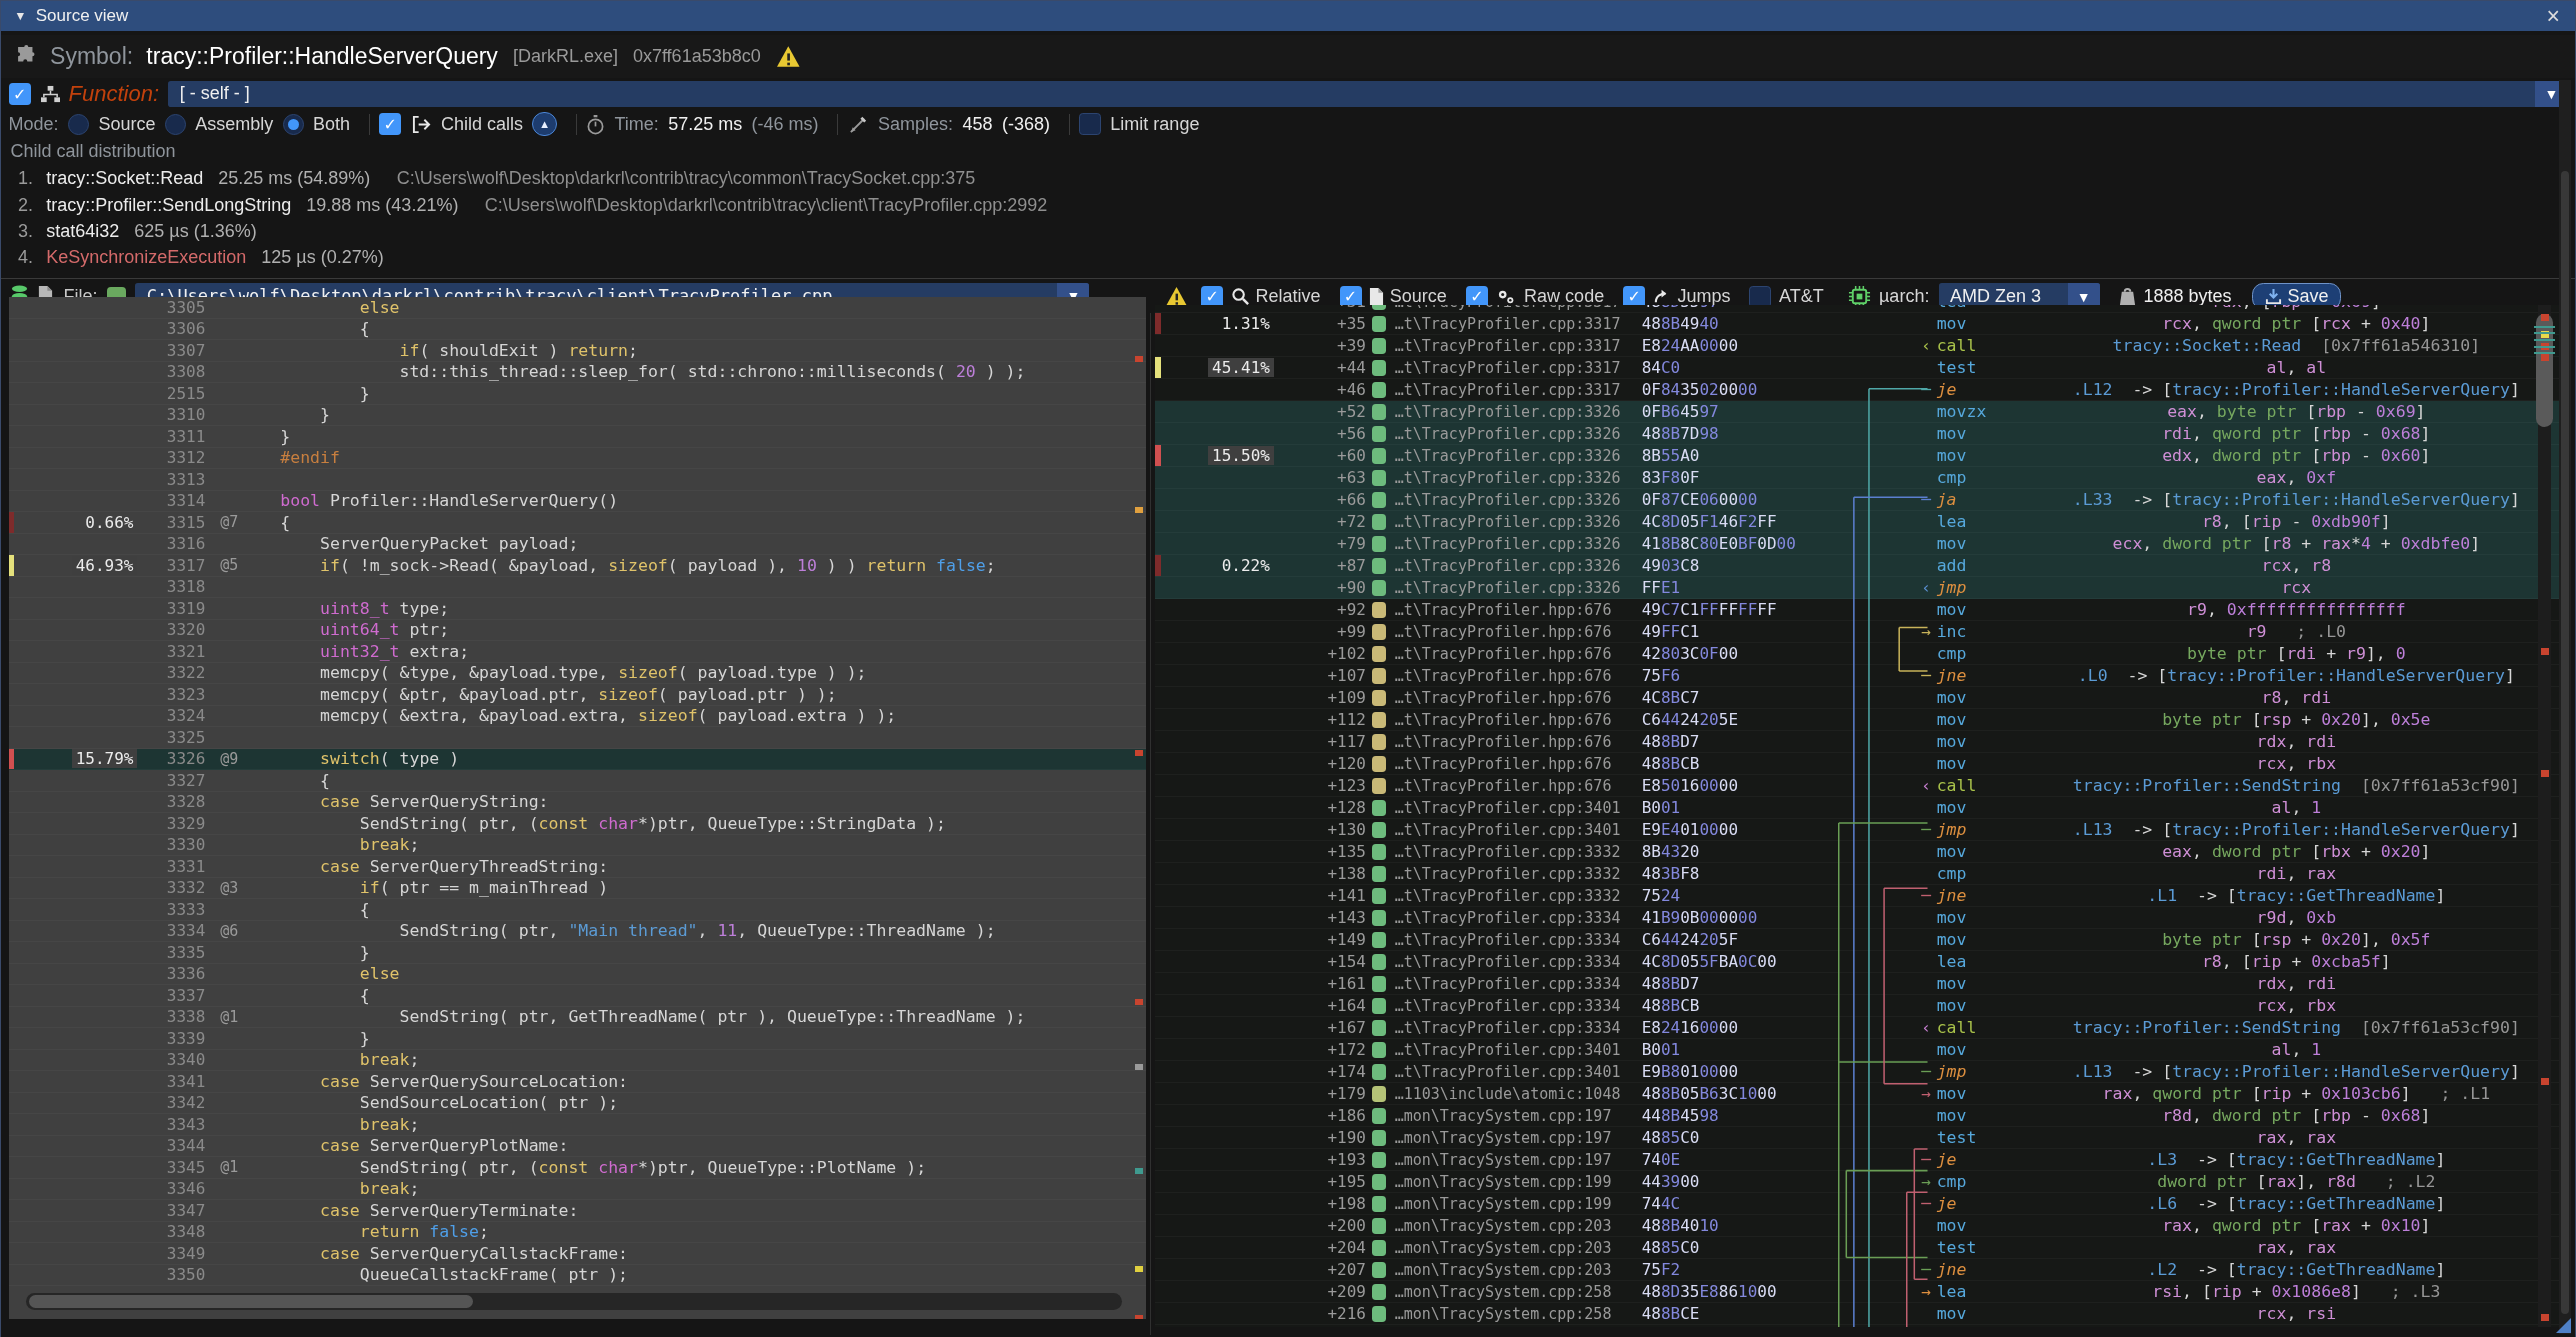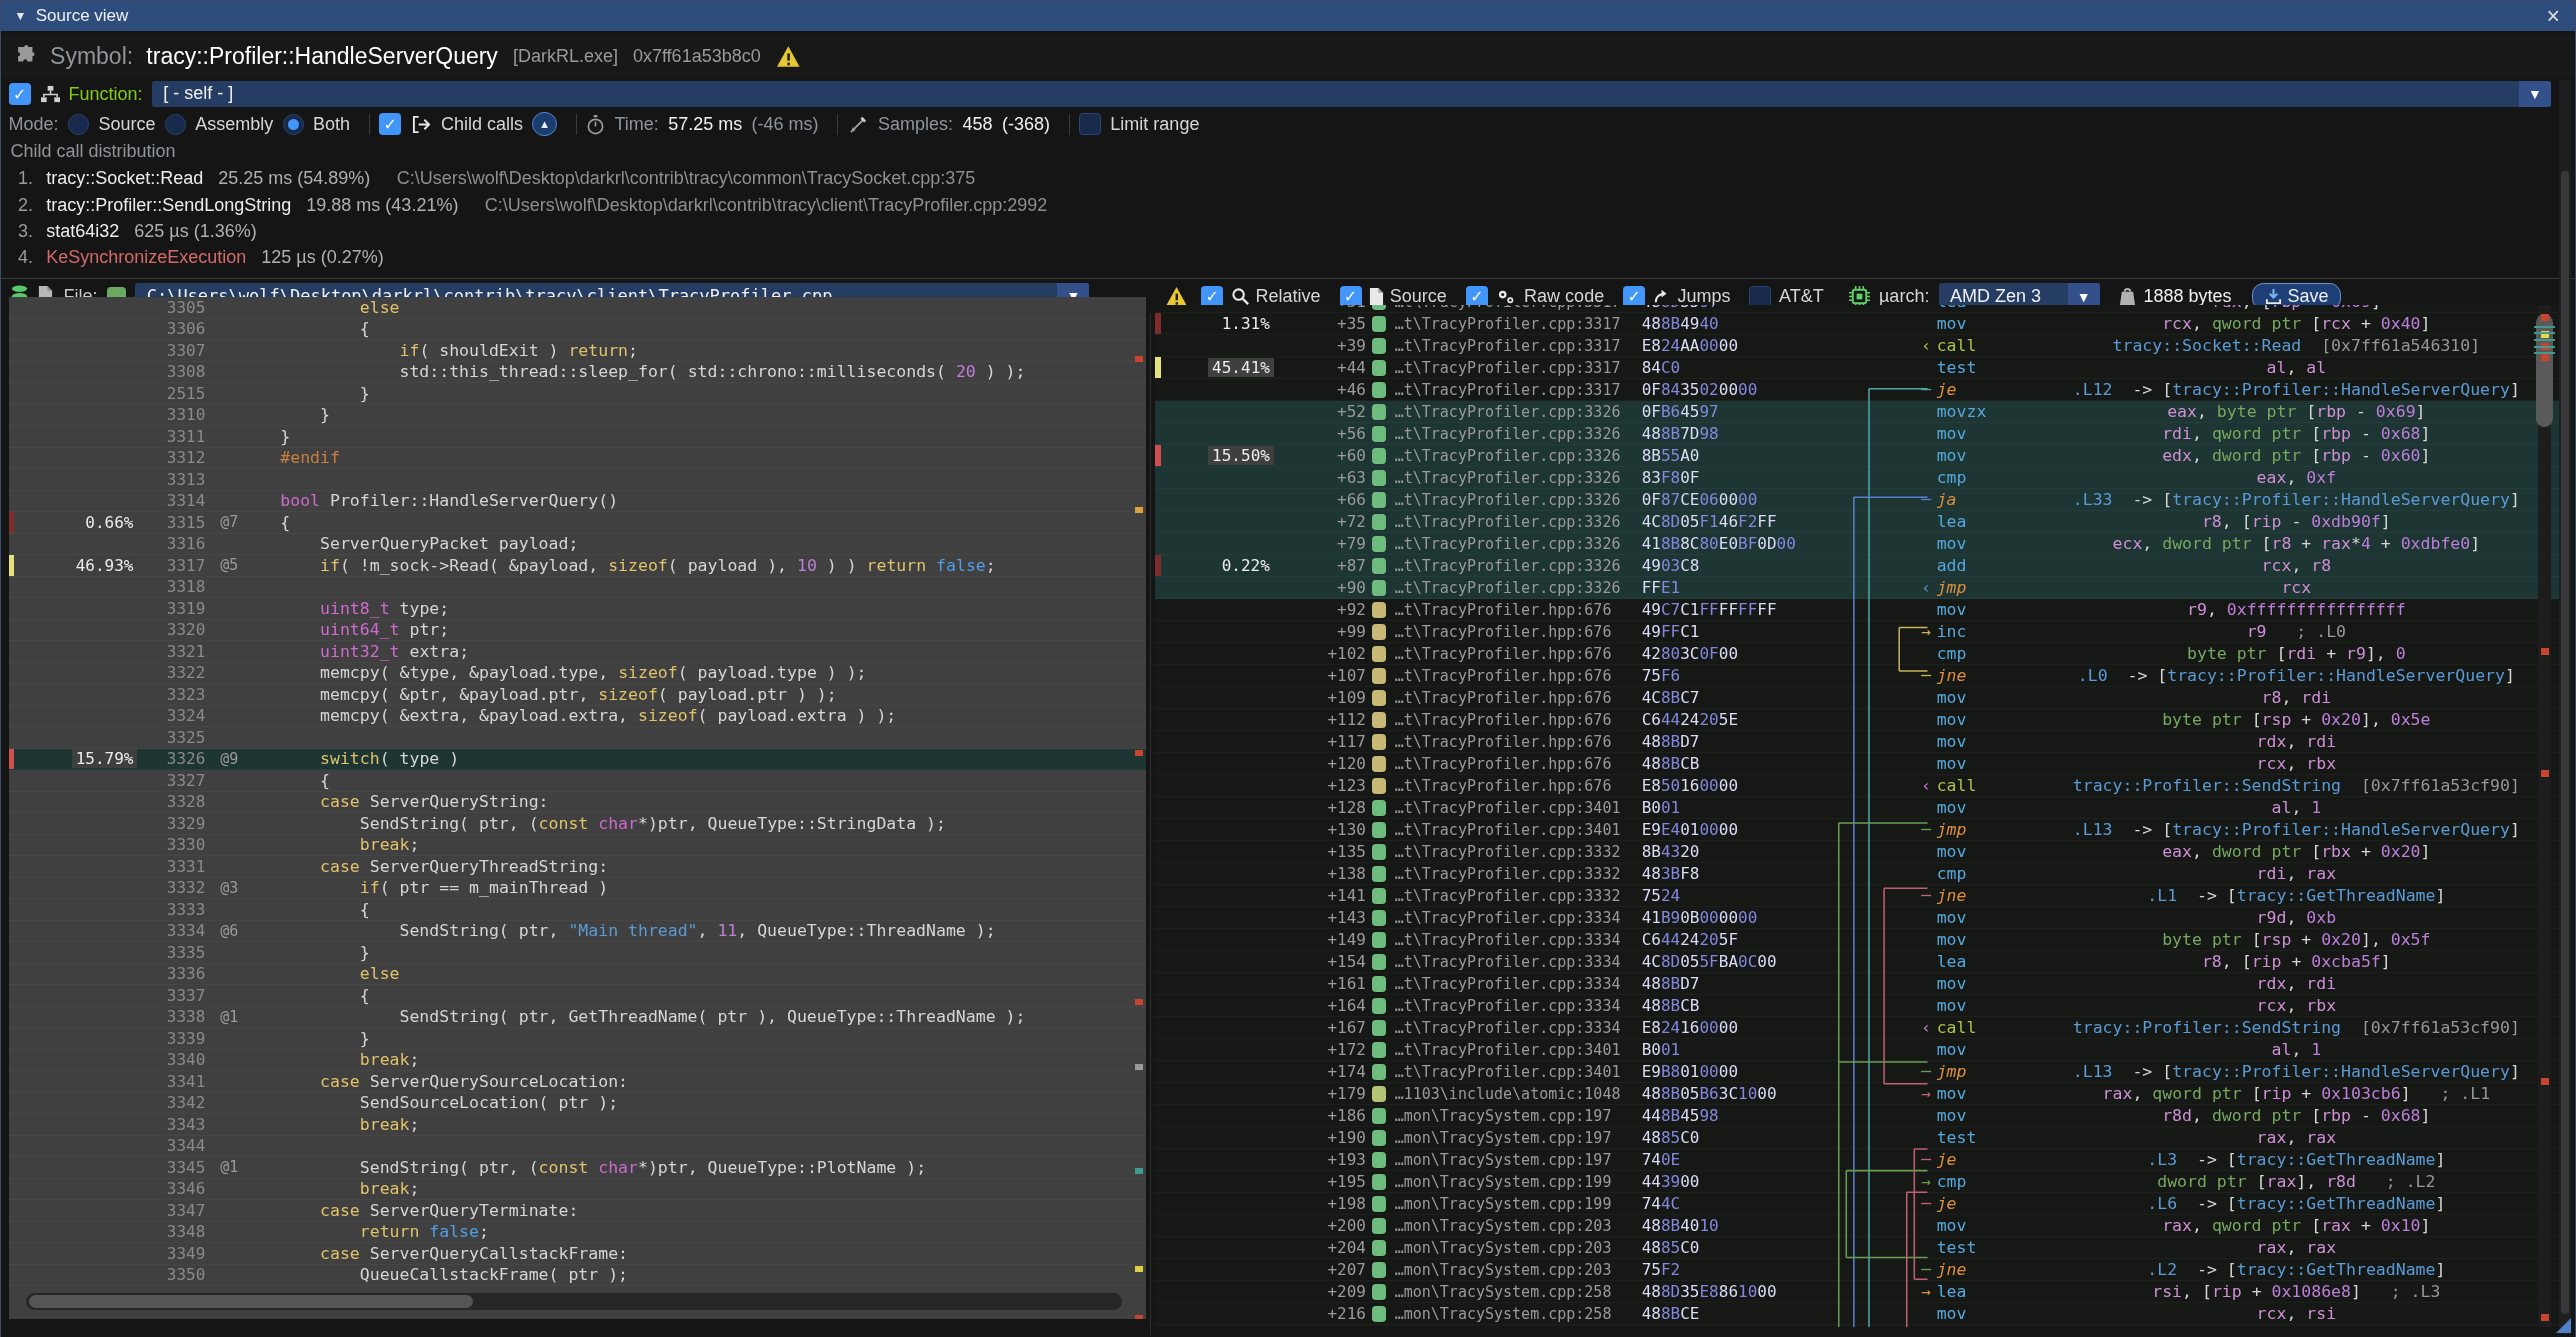--- a/index.html
+++ b/index.html
@@ -11,21 +11,21 @@
   #titlebar .tri{margin-left:13.2px;font-size:12.3px;color:#e8e8e8;}
   #titlebar .t{margin-left:9.4px;font-size:17px;color:#f0f0f0;}
   #close-x{position:absolute;right:17px;top:1.9px;font-size:23px;color:#dcdcdc;}
   
   #symrow{position:absolute;left:0;top:34px;width:2576px;height:43px;display:flex;align-items:center;background:#181818;}
   #symrow .lab{color:#8f959c;font-size:23px;margin-left:11.3px;}
   #symrow .name{color:#ffffff;font-size:23px;margin-left:13.2px;}
   #symrow .mod,#symrow .addr{color:#9a9a9a;font-size:18px;margin-left:15px;}
   
   #fnrow{position:absolute;left:0;top:79px;width:2576px;height:28px;display:flex;align-items:center;}
-  #fnrow .lab{font-size:18px;color:#84cc16;margin:0 9.4px 0 7.6px;}
+  #fnrow .lab{font-size:22px;color:#c2410c;margin:0 9.4px 0 7.6px;font-style:italic;}
   .combo{background:#253c63;border-radius:2.8px;height:26.4px;display:flex;align-items:center;position:relative;}
   .combo .val{padding-left:11.3px;font-size:18px;color:#f0f0f0;white-space:nowrap;}
   .combo .arr{position:absolute;right:0;top:0;width:32px;height:26.4px;background:#33508a;border-radius:0 2.8px 2.8px 0;
               display:flex;align-items:center;justify-content:center;color:#fff;font-size:14px;}
   #fn-combo{width:2399px;}
   
   .cb{width:22px;height:22px;border-radius:3.8px;background:#4296fa;color:#fff;font-size:16px;font-weight:bold;
       display:inline-flex;align-items:center;justify-content:center;flex:none;}
   .cb.off{background:#182a4c;border:0.9px solid #2c4470;box-sizing:border-box;color:transparent;}
   .radio{width:21px;height:21px;border-radius:50%;background:#182a4c;border:0.9px solid #2c4470;box-sizing:border-box;
@@ -379,21 +379,21 @@
         <div class="srow mono"><span class="sb"></span><span class="sp"></span><span class="sn">3334</span><span class="si">@6</span><span class="sc"><span class="df">            </span><span class="df">SendString</span><span class="df">(</span><span class="df"> </span><span class="df">ptr</span><span class="df">,</span><span class="df"> </span><span class="st">"Main thread"</span><span class="df">,</span><span class="df"> </span><span class="nu">11</span><span class="df">,</span><span class="df"> </span><span class="df">QueueType</span><span class="df">:</span><span class="df">:</span><span class="df">ThreadName</span><span class="df"> </span><span class="df">)</span><span class="df">;</span></span></div>
         <div class="srow mono"><span class="sb"></span><span class="sp"></span><span class="sn">3335</span><span class="si"></span><span class="sc"><span class="df">        </span><span class="df">}</span></span></div>
         <div class="srow mono"><span class="sb"></span><span class="sp"></span><span class="sn">3336</span><span class="si"></span><span class="sc"><span class="df">        </span><span class="k">else</span></span></div>
         <div class="srow mono"><span class="sb"></span><span class="sp"></span><span class="sn">3337</span><span class="si"></span><span class="sc"><span class="df">        </span><span class="df">{</span></span></div>
         <div class="srow mono"><span class="sb"></span><span class="sp"></span><span class="sn">3338</span><span class="si">@1</span><span class="sc"><span class="df">            </span><span class="df">SendString</span><span class="df">(</span><span class="df"> </span><span class="df">ptr</span><span class="df">,</span><span class="df"> </span><span class="df">GetThreadName</span><span class="df">(</span><span class="df"> </span><span class="df">ptr</span><span class="df"> </span><span class="df">)</span><span class="df">,</span><span class="df"> </span><span class="df">QueueType</span><span class="df">:</span><span class="df">:</span><span class="df">ThreadName</span><span class="df"> </span><span class="df">)</span><span class="df">;</span></span></div>
         <div class="srow mono"><span class="sb"></span><span class="sp"></span><span class="sn">3339</span><span class="si"></span><span class="sc"><span class="df">        </span><span class="df">}</span></span></div>
         <div class="srow mono"><span class="sb"></span><span class="sp"></span><span class="sn">3340</span><span class="si"></span><span class="sc"><span class="df">        </span><span class="k">break</span><span class="df">;</span></span></div>
         <div class="srow mono"><span class="sb"></span><span class="sp"></span><span class="sn">3341</span><span class="si"></span><span class="sc"><span class="df">    </span><span class="k">case</span><span class="df"> </span><span class="df">ServerQuerySourceLocation</span><span class="df">:</span></span></div>
         <div class="srow mono"><span class="sb"></span><span class="sp"></span><span class="sn">3342</span><span class="si"></span><span class="sc"><span class="df">        </span><span class="df">SendSourceLocation</span><span class="df">(</span><span class="df"> </span><span class="df">ptr</span><span class="df"> </span><span class="df">)</span><span class="df">;</span></span></div>
         <div class="srow mono"><span class="sb"></span><span class="sp"></span><span class="sn">3343</span><span class="si"></span><span class="sc"><span class="df">        </span><span class="k">break</span><span class="df">;</span></span></div>
-        <div class="srow mono"><span class="sb"></span><span class="sp"></span><span class="sn">3344</span><span class="si"></span></div>
+        <div class="srow mono"><span class="sb"></span><span class="sp"></span><span class="sn">3344</span><span class="si"></span><span class="sc"><span class="df">    </span><span class="k">case</span><span class="df"> </span><span class="df">ServerQueryPlotName</span><span class="df">:</span></span></div>
         <div class="srow mono"><span class="sb"></span><span class="sp"></span><span class="sn">3345</span><span class="si">@1</span><span class="sc"><span class="df">        </span><span class="df">SendString</span><span class="df">(</span><span class="df"> </span><span class="df">ptr</span><span class="df">,</span><span class="df"> </span><span class="df">(</span><span class="k">const</span><span class="df"> </span><span class="ty">char</span><span class="df">*</span><span class="df">)</span><span class="df">ptr</span><span class="df">,</span><span class="df"> </span><span class="df">QueueType</span><span class="df">:</span><span class="df">:</span><span class="df">PlotName</span><span class="df"> </span><span class="df">)</span><span class="df">;</span></span></div>
         <div class="srow mono"><span class="sb"></span><span class="sp"></span><span class="sn">3346</span><span class="si"></span><span class="sc"><span class="df">        </span><span class="k">break</span><span class="df">;</span></span></div>
         <div class="srow mono"><span class="sb"></span><span class="sp"></span><span class="sn">3347</span><span class="si"></span><span class="sc"><span class="df">    </span><span class="k">case</span><span class="df"> </span><span class="df">ServerQueryTerminate</span><span class="df">:</span></span></div>
         <div class="srow mono"><span class="sb"></span><span class="sp"></span><span class="sn">3348</span><span class="si"></span><span class="sc"><span class="df">        </span><span class="k">return</span><span class="df"> </span><span class="fa">false</span><span class="df">;</span></span></div>
         <div class="srow mono"><span class="sb"></span><span class="sp"></span><span class="sn">3349</span><span class="si"></span><span class="sc"><span class="df">    </span><span class="k">case</span><span class="df"> </span><span class="df">ServerQueryCallstackFrame</span><span class="df">:</span></span></div>
         <div class="srow mono"><span class="sb"></span><span class="sp"></span><span class="sn">3350</span><span class="si"></span><span class="sc"><span class="df">        </span><span class="df">QueueCallstackFrame</span><span class="df">(</span><span class="df"> </span><span class="df">ptr</span><span class="df"> </span><span class="df">)</span><span class="df">;</span></span></div>
       </div>
     <div id="src-hscroll">
         <div class="thumb"></div>
       </div>

